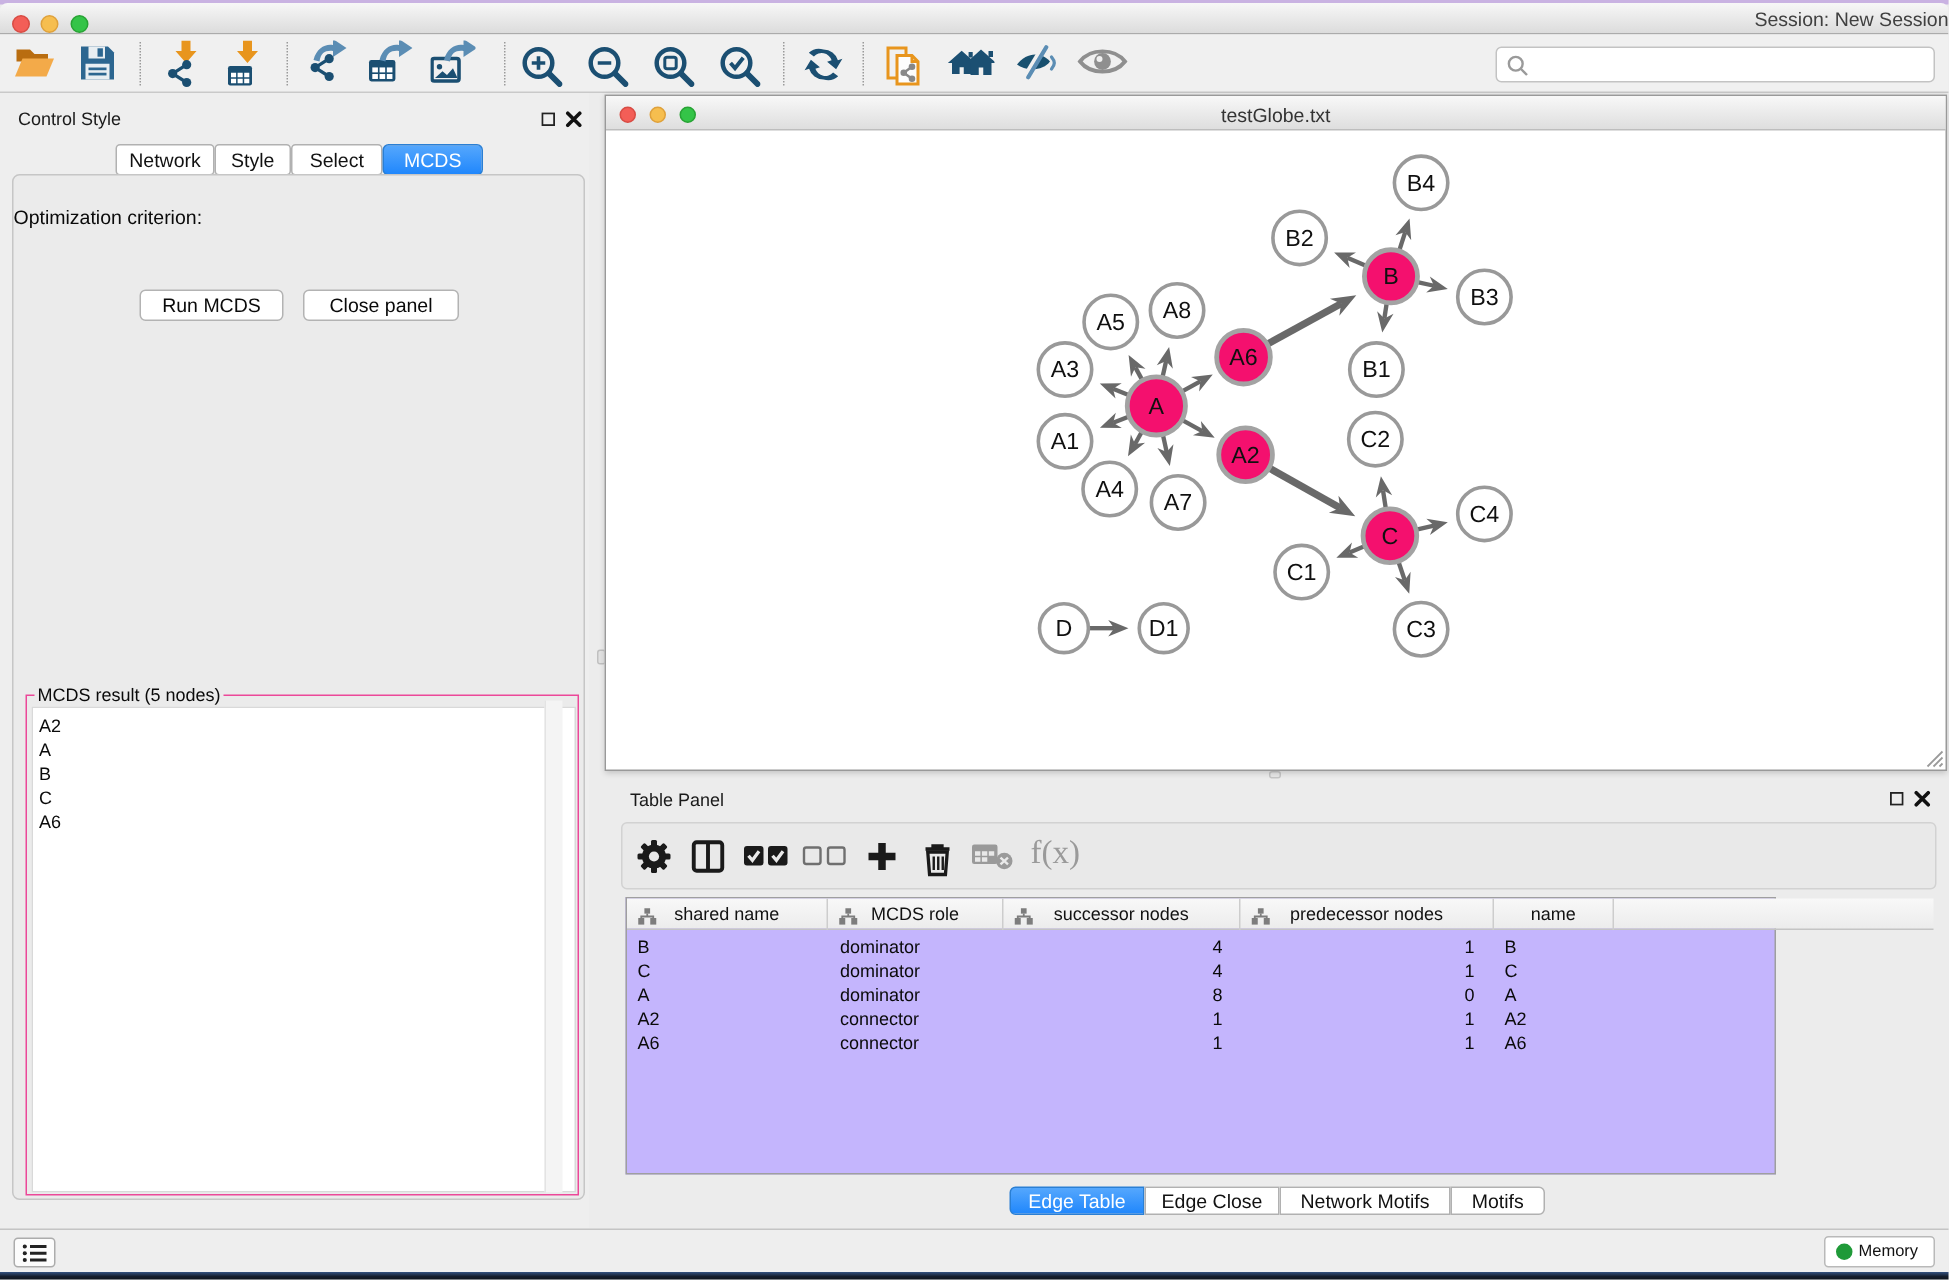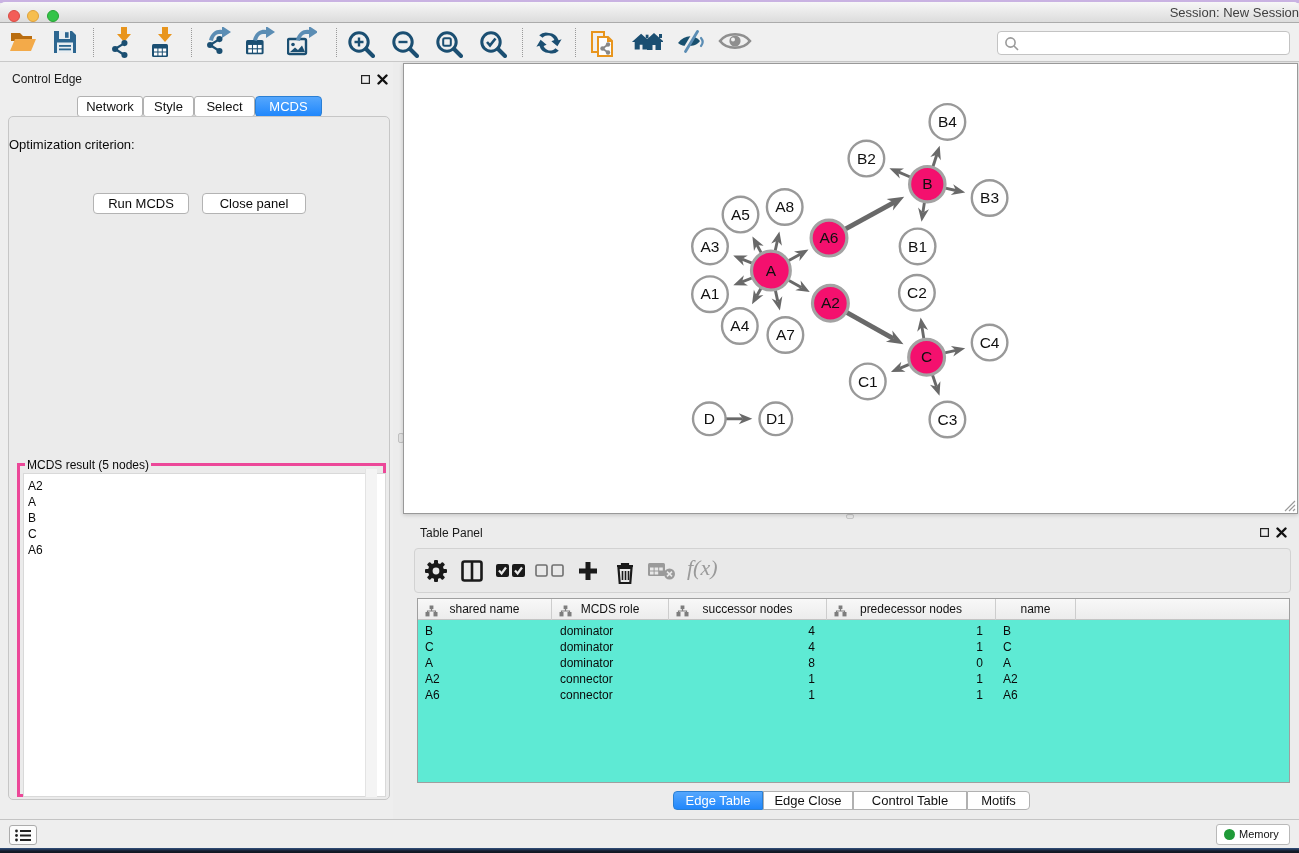--- a/index.html
+++ b/index.html
@@ -13,33 +13,33 @@
 #searchbox{position:absolute;left:997px;top:8px;width:293px;height:24px;background:#fff;border:1px solid #c3c3c3;border-radius:4px}
 #leftdock{position:absolute;left:0;top:62px;width:393px;height:757px;background:#eeeeee}
 .dockhead{font-size:12px;color:#1a1a1a;position:absolute}
 .tabbtn{position:absolute;top:34px;height:21px;background:#fff;border:1px solid #b1b1b1;font-size:13px;color:#111;text-align:center;line-height:19px;border-radius:3px}
 .tabsel{background:linear-gradient(#55a7fd,#2087fc);color:#fff;border:1px solid #2a7fd4;border-radius:4px}
 #cpanel{position:absolute;left:8px;top:54px;width:382px;height:684px;background:#ebebeb;border:1px solid #c6c6c6;border-radius:5px}
 #optlabel{position:absolute;left:0;top:20px;width:100%;font-size:13px;color:#0a0a0a}
 #combo{position:absolute;left:34px;top:41px;width:313px;height:21px;background:#fff;border:1px solid #b3b3b3;border-radius:4px;font-size:13px;line-height:19px;color:#0a0a0a;padding-left:10px}
 #combostep{position:absolute;right:-1px;top:-1px;width:21px;height:21px;border-radius:0 4px 4px 0;background:linear-gradient(#5da9f8,#2382f6);border:1px solid #2a76d8}
 .pbtn{position:absolute;top:76px;height:21px;background:#fff;border:1px solid #b3b3b3;border-radius:4px;font-size:13px;color:#0a0a0a;text-align:center;line-height:19px}
-#groupbox{position:absolute;left:8px;top:346px;width:369px;height:334px;border:3px solid #ec4899}
+#groupbox{position:absolute;left:8px;top:346px;width:369px;height:334px;border:1px solid #ec4899}
 #grouplabel{position:absolute;left:5px;top:-8px;background:#ebebeb;font-size:12px;color:#0a0a0a;padding:0 2px}
 #mcdslist{position:absolute;left:3px;top:7px;width:363px;height:324px;padding-top:4px;background:#fff;border:1px solid #d9d9d9;font-size:12px;color:#0a0a0a}
 #mcdslist .row{padding-left:4px;height:16px;line-height:16px}
 #listsb{position:absolute;left:345px;top:3px;width:12px;height:328px;background:#f4f4f4;border-left:1px solid #e3e3e3}
 #netarea{position:absolute;left:393px;top:62px;width:906px;height:757px;background:#ececec}
 #gwin{position:absolute;left:403px;top:63px;width:895px;height:451px;background:#fff;border:1px solid #999;box-shadow:0 1px 4px rgba(0,0,0,0.18)}
 #gtitle{position:absolute;left:0;top:0;width:100%;height:23px;background:linear-gradient(#f8f8f8,#dedede);border-bottom:1px solid #bdbdbd}
 #gtitle .t{position:absolute;top:5px;width:100%;text-align:center;font-size:13px;color:#333}
 .glight{position:absolute;top:7px;width:11px;height:11px;border-radius:50%}
 #tablepanel{position:absolute;left:393px;top:519px;width:906px;height:300px}
 #tptoolbar{position:absolute;left:21px;top:29px;width:877px;height:45px;background:#e9e9e9;border:1px solid #d2d2d2;border-radius:4px}
-#tbl{position:absolute;left:24px;top:79px;width:873px;height:185px;background:#5eead4;border:1px solid #9f9f9f}
+#tbl{position:absolute;left:24px;top:79px;width:767px;height:185px;background:#c4b5fd;border:1px solid #9f9f9f}
 #tblhead{position:absolute;left:0;top:0;width:871px;height:21px;background:linear-gradient(#f8f8f8,#ececec);border-bottom:1px solid #c4c4c4}
 .hcell{position:absolute;top:0;height:21px;border-right:1px solid #cdcdcd;font-size:12px;color:#111;text-align:center;line-height:21px}
 .tcell{position:absolute;font-size:12px;color:#0a0a0a;height:16px;line-height:16px}
 .btab{position:absolute;top:272px;height:19px;background:#fff;border:1px solid #b1b1b1;font-size:13px;color:#111;text-align:center;line-height:17px}
 .btabsel{background:linear-gradient(#55a7fd,#2087fc);color:#fff;border:1px solid #2a7fd4}
 #statusbar{position:absolute;left:0;top:819px;width:1299px;height:29px;background:#eeeeee;border-top:1px solid #c4c4c4}
 #hambtn{position:absolute;left:9px;top:5px;width:28px;height:20px;background:#fcfcfc;border:1px solid #acacac;border-radius:3px}
 #membtn{position:absolute;left:1216px;top:4px;width:74px;height:21px;background:#fff;border:1px solid #b9b9b9;border-radius:3px;font-size:11px;color:#111}
 #deskBot{position:absolute;left:0;top:848px;width:1299px;height:5px;background:linear-gradient(#33517f,#141c2b 60%,#10161f)}
 </style></head><body>
@@ -184,21 +184,21 @@
       <span class="sep" style="left:522px"></span>
       <span class="sep" style="left:575px"></span>
       <div id="searchbox">
         <svg width="16" height="16" viewBox="0 0 16 16" style="position:absolute;left:6px;top:4px">
           <circle cx="6.5" cy="6.5" r="4.6" fill="none" stroke="#9a9a9a" stroke-width="1.6"></circle>
           <path d="M10 10 L14 14" stroke="#9a9a9a" stroke-width="1.6"></path>
         </svg>
       </div>
     </div>
 <div id="leftdock">
-      <span class="dockhead" style="left:12px;top:10px">Control Edge</span>
+      <span class="dockhead" style="left:12px;top:10px">Control Style</span>
       <svg width="9" height="9" viewBox="0 0 9 9" style="position:absolute;left:361px;top:13px">
         <rect x="0.5" y="0.5" width="8" height="8" fill="none" stroke="#222" stroke-width="1.4"></rect>
       </svg>
       <svg width="11" height="11" viewBox="0 0 11 11" style="position:absolute;left:377px;top:12px">
         <path d="M1.5 1.5 L9.5 9.5 M9.5 1.5 L1.5 9.5" stroke="#111" stroke-width="2.4" stroke-linecap="round"></path>
       </svg>
       <div class="tabbtn" style="left:77px;width:66px">Network</div>
       <div class="tabbtn" style="left:143px;width:51px">Style</div>
       <div class="tabbtn" style="left:194px;width:61px">Select</div>
       <div class="tabbtn tabsel" style="left:255px;width:67px">MCDS</div>
@@ -217,20 +217,26 @@
           </div>
           <div id="listsb"></div>
         </div>
       </div>
     </div>
 <div id="netarea">
       <div style="position:absolute;left:5px;top:371px;width:6px;height:10px;background:#e2e2e2;border:1px solid #c0c0c0;border-radius:2px"></div>
       <div style="position:absolute;left:453px;top:452px;width:8px;height:5px;background:#e8e8e8;border:1px solid #c6c6c6;border-radius:2px"></div>
     </div>
 <div id="gwin">
+      <div id="gtitle">
+        <span class="t">testGlobe.txt</span>
+        <span class="glight" style="left:9px;background:#f35e57;border:1px solid #d84c44"></span>
+        <span class="glight" style="left:29px;background:#f6be4f;border:1px solid #dfa13b"></span>
+        <span class="glight" style="left:49px;background:#34c448;border:1px solid #27a334"></span>
+      </div>
       <svg width="893" height="426" viewBox="0 0 893 426" style="position:absolute;left:0;top:24px" font-family="Liberation Sans,sans-serif">
         <line x1="349.2" y1="175.6" x2="338.0" y2="171.1" stroke="#696969" stroke-width="2.9"></line>
         <polygon points="329.2,167.6 343.8,167.5 338.0,171.1 339.7,177.7" fill="#696969"></polygon>
         <line x1="357.8" y1="165.9" x2="352.9" y2="156.9" stroke="#696969" stroke-width="2.9"></line>
         <polygon points="348.4,148.6 359.7,157.8 352.9,156.9 350.0,163.1" fill="#696969"></polygon>
         <line x1="370.9" y1="164.0" x2="373.4" y2="152.7" stroke="#696969" stroke-width="2.9"></line>
         <polygon points="375.4,143.4 377.9,157.8 373.4,152.7 367.2,155.5" fill="#696969"></polygon>
         <line x1="349.2" y1="189.5" x2="338.1" y2="193.8" stroke="#696969" stroke-width="2.9"></line>
         <polygon points="329.3,197.2 339.9,187.2 338.1,193.8 343.9,197.4" fill="#696969"></polygon>
         <line x1="357.6" y1="199.2" x2="352.7" y2="208.0" stroke="#696969" stroke-width="2.9"></line>
@@ -358,21 +364,21 @@
         <span style="position:absolute;left:232px;top:10px"><svg width="30" height="22" viewBox="0 0 30 22" style="">
             <rect x="1" y="4" width="17" height="13" rx="1.5" fill="#9a9a9a"></rect>
             <rect x="3" y="8.5" width="3.6" height="3" fill="#e9e9e9"></rect>
             <rect x="7.6" y="8.5" width="3.6" height="3" fill="#e9e9e9"></rect>
             <rect x="12.2" y="8.5" width="3.6" height="3" fill="#e9e9e9"></rect>
             <rect x="3" y="12.5" width="3.6" height="3" fill="#e9e9e9"></rect>
             <rect x="7.6" y="12.5" width="3.6" height="3" fill="#e9e9e9"></rect>
             <circle cx="22.5" cy="15" r="5.5" fill="#9a9a9a"></circle>
             <path d="M20 12.7 l5 4.6 M25 12.7 l-5 4.6" stroke="#e9e9e9" stroke-width="1.6"></path>
           </svg></span>
-        <span style="position:absolute;left:272px;top:6px"><span style="font-family:'Liberation Serif',serif;font-style:italic;font-size:22px;color:#9a9a9a">f(x)</span></span>
+        <span style="position:absolute;left:272px;top:6px"><span style="font-family:'Liberation Serif',serif;font-size:22px;color:#9a9a9a">f(x)</span></span>
       </div>
       <div id="tbl">
         <div id="tblhead">
           <div class="hcell" style="left:0px;width:134px"><span style="position:absolute;left:7px;top:4px"><svg width="13" height="12" viewBox="0 0 13 12">
                 <rect x="4.6" y="0.5" width="3.8" height="3.6" fill="#7d7d7d"></rect>
                 <rect x="0.5" y="7" width="4" height="4.4" fill="#7d7d7d"></rect>
                 <rect x="8.5" y="7" width="4" height="4.4" fill="#7d7d7d"></rect>
                 <path d="M6.5 4 V6 M2.5 7 V6 H10.5 V7" stroke="#7d7d7d" stroke-width="1.2" fill="none"></path>
               </svg></span>shared name</div>
           <div class="hcell" style="left:134px;width:117px"><span style="position:absolute;left:7px;top:4px"><svg width="13" height="12" viewBox="0 0 13 12">
@@ -416,21 +422,21 @@
         <div class="tcell" style="left:409px;top:72px;width:156px;text-align:right">1</div>
         <div class="tcell" style="left:585px;top:72px">A2</div>
         <div class="tcell" style="left:7px;top:88px">A6</div>
         <div class="tcell" style="left:142px;top:88px">connector</div>
         <div class="tcell" style="left:251px;top:88px;width:146px;text-align:right">1</div>
         <div class="tcell" style="left:409px;top:88px;width:156px;text-align:right">1</div>
         <div class="tcell" style="left:585px;top:88px">A6</div>
       </div>
       <div class="btab btabsel" style="left:280px;width:90px;border-radius:4px 0 0 4px">Edge Table</div>
       <div class="btab" style="left:370px;width:90px;border-radius:0">Edge Close</div>
-      <div class="btab" style="left:460px;width:114px;border-radius:0">Control Table</div>
+      <div class="btab" style="left:460px;width:114px;border-radius:0">Network Motifs</div>
       <div class="btab" style="left:574px;width:63px;border-radius:0 4px 4px 0">Motifs</div>
     </div>
 <div id="statusbar">
       <div id="hambtn">
         <svg width="17" height="13" viewBox="0 0 17 13" style="position:absolute;left:5px;top:3px">
           <circle cx="1.5" cy="2" r="1.4" fill="#222"></circle>
           <circle cx="1.5" cy="6.5" r="1.4" fill="#222"></circle>
           <circle cx="1.5" cy="11" r="1.4" fill="#222"></circle>
           <path d="M5 2 H16 M5 6.5 H16 M5 11 H16" stroke="#222" stroke-width="2"></path>
         </svg>

